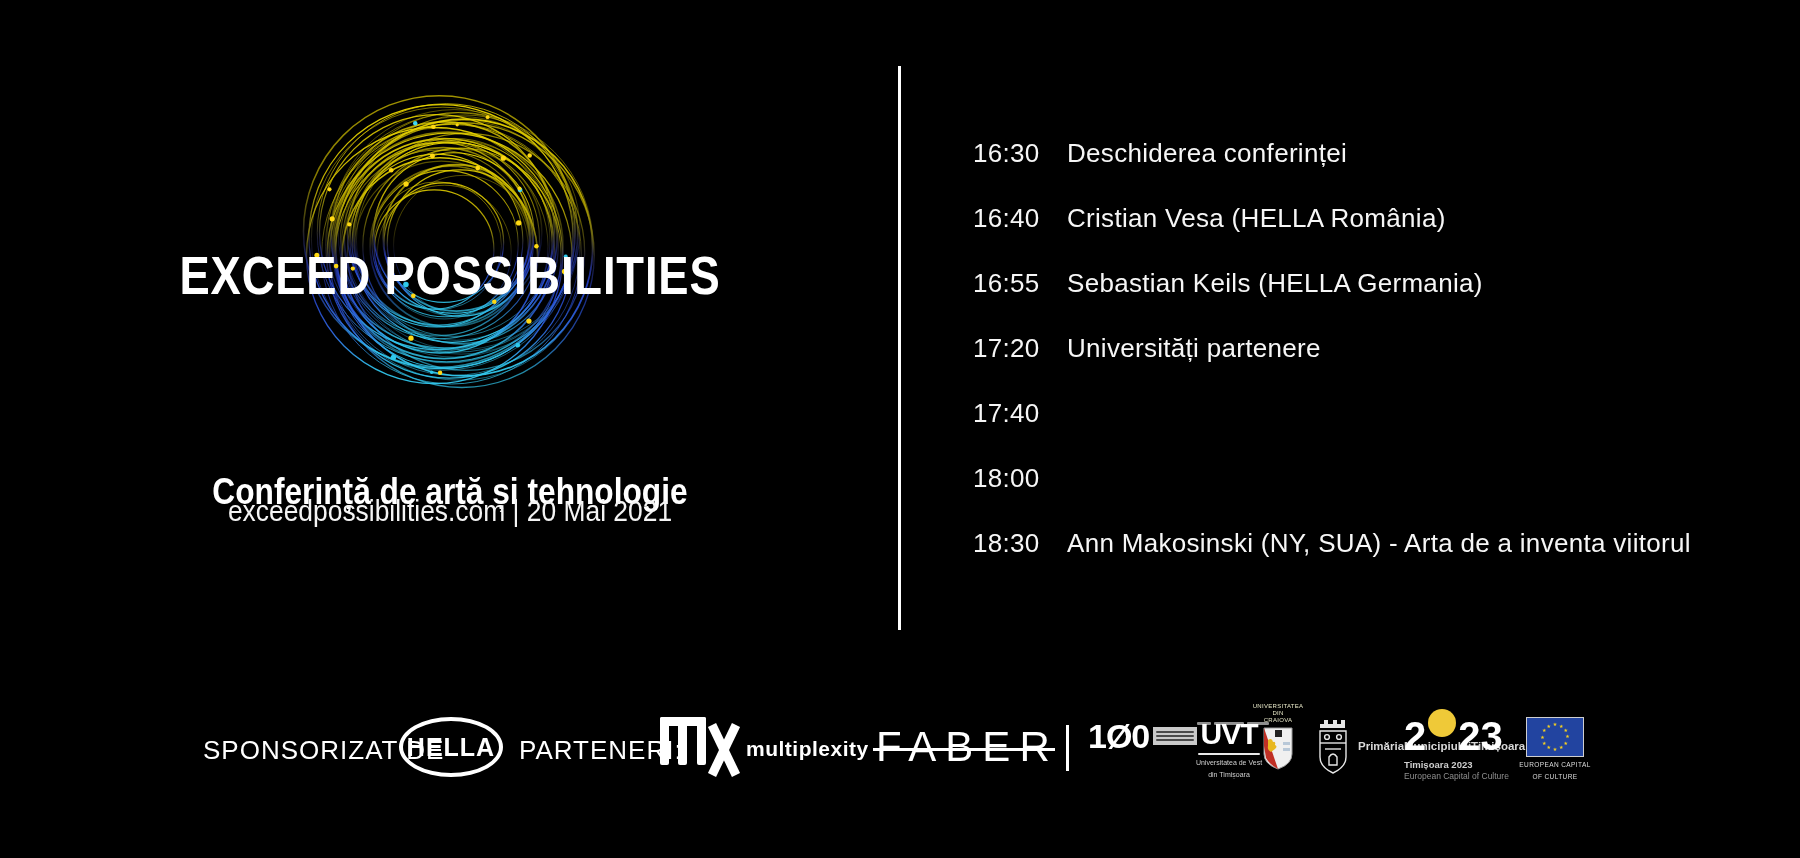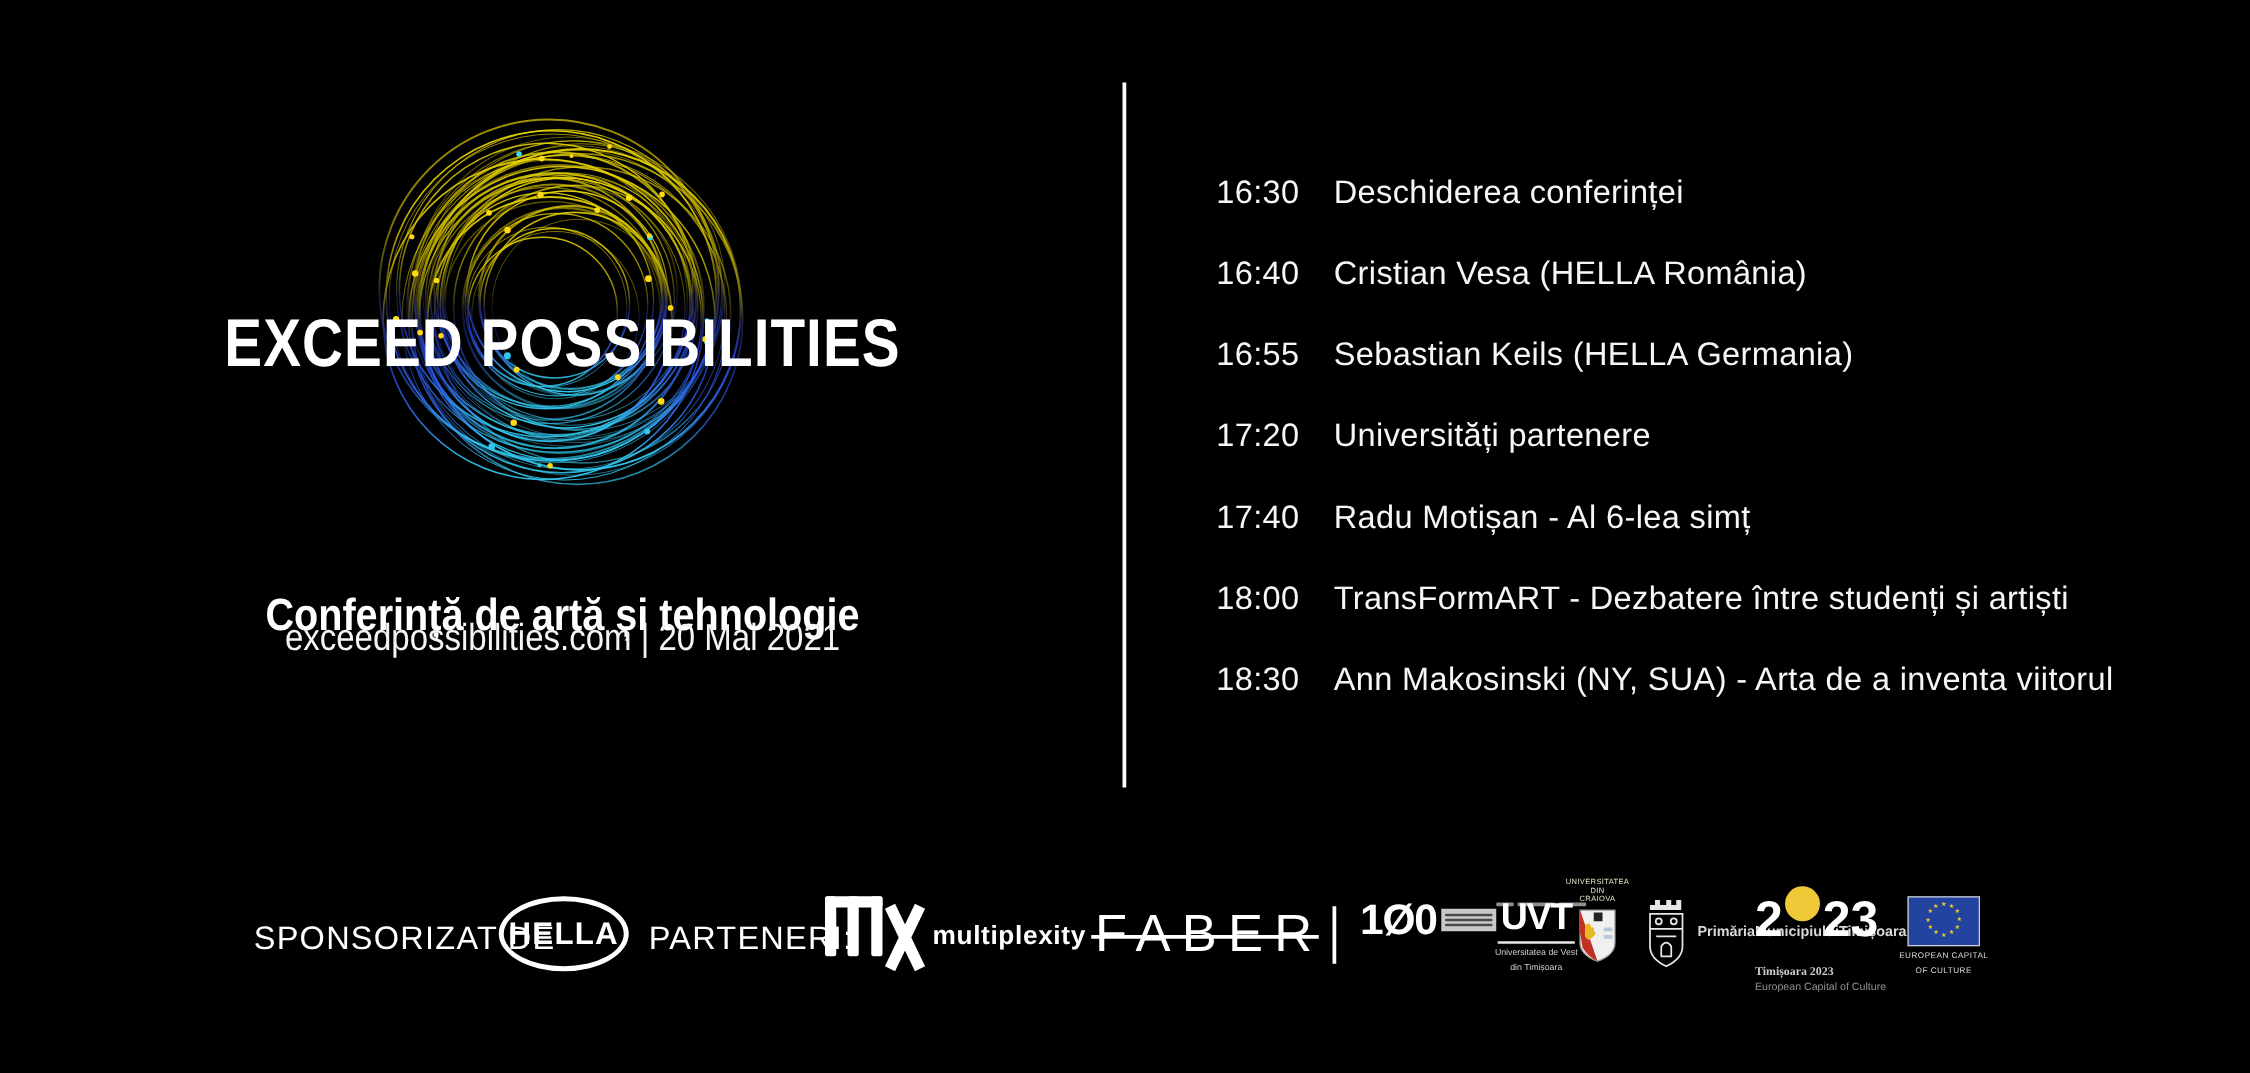--- a/index.html
+++ b/index.html
@@ -65,21 +65,21 @@
   .craiova svg{margin-top:2px;}
 
   .primaria{left:1316px;top:24px;display:flex;align-items:center;gap:8px;}
   .primaria .txt{display:flex;flex-direction:row;font-size:11.5px;line-height:13.5px;
          color:#d8d8d8;font-weight:600;}
 
   .tm2023{left:1404px;top:14px;display:flex;flex-direction:column;}
   .tm2023 .digits{display:flex;align-items:flex-start;}
   .tm2023 .d{font-size:40px;font-weight:800;line-height:40px;padding-top:7px;}
   .tm2023 .dot{width:28px;height:28px;background:#efc938;border-radius:50%;margin:0 2px;}
-  .tm2023 .l1{margin-top:17px;font-size:9.5px;font-weight:bold;color:#cfcfcf;line-height:10px;font-family:Liberation Serif, serif;}
+  .tm2023 .l1{margin-top:4px;font-size:9.5px;font-weight:bold;color:#cfcfcf;line-height:10px;}
   .tm2023 .l2{margin-top:2px;font-size:8.5px;color:#8f8f8f;line-height:9px;}
 
   .eu{left:1520px;top:22px;width:70px;display:flex;flex-direction:column;align-items:center;}
   .eu .flag{position:relative;width:56px;height:38px;background:#2244a0;border:1px solid #cfcfcf;}
   .eu-star{position:absolute;font-size:5px;line-height:5px;color:#f5d020;transform:translate(-50%,-50%);}
   .eu .tiny{margin-top:4px;font-size:6.5px;line-height:7.5px;color:#ddd;letter-spacing:.4px;
          text-align:center;white-space:nowrap;}
 </style>
 </head>
 <body>
@@ -204,25 +204,23 @@
     <li>
       <span class="time">16:55</span>
       <span class="label">Sebastian Keils (HELLA Germania)</span>
       </li>
     <li>
       <span class="time">17:20</span>
       <span class="label">Universități partenere</span>
       </li>
     <li>
       <span class="time">17:40</span>
-      <span class="label">Radu Motișan - Al 6-lea simț</span>
       </li>
     <li>
       <span class="time">18:00</span>
-      <span class="label">TransFormART - Dezbatere între studenți și artiști</span>
       </li>
     <li>
       <span class="time">18:30</span>
       <span class="label">Ann Makosinski (NY, SUA)  - Arta de a inventa viitorul</span>
       </li>
   </ul>
 
   <div class="footer">
 
     <span class="sponsored">SPONSORIZAT DE</span>

